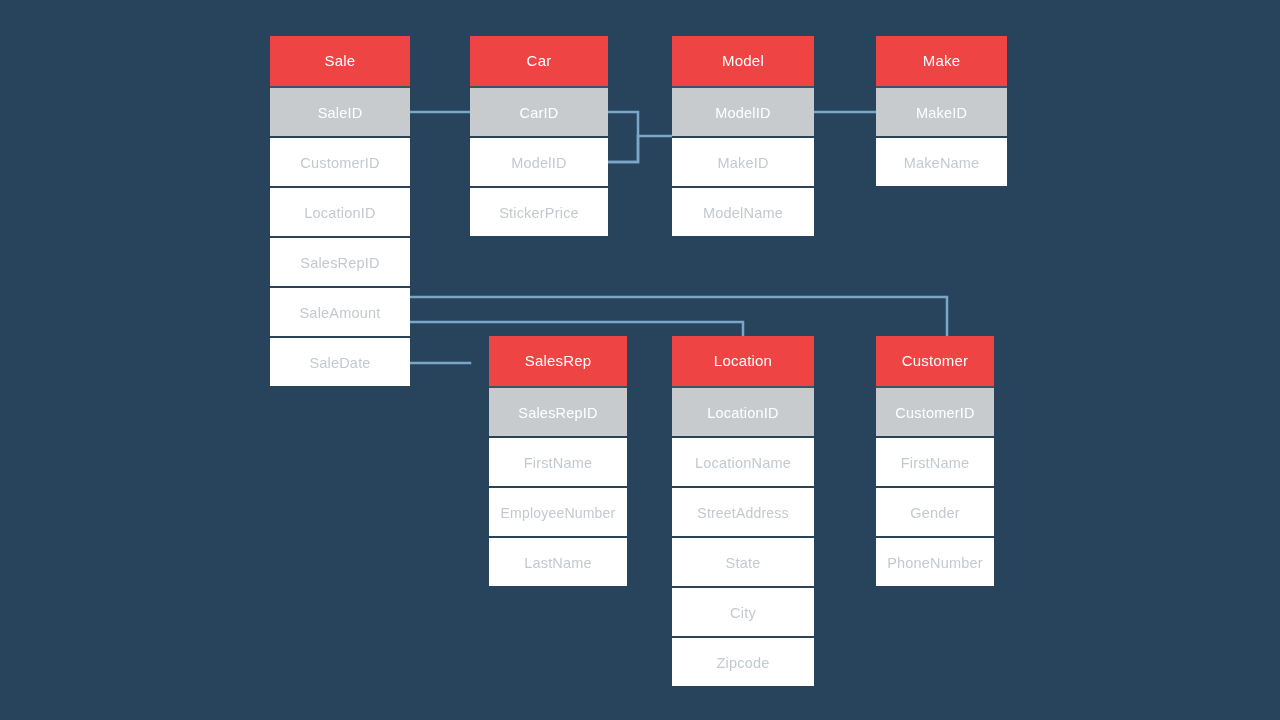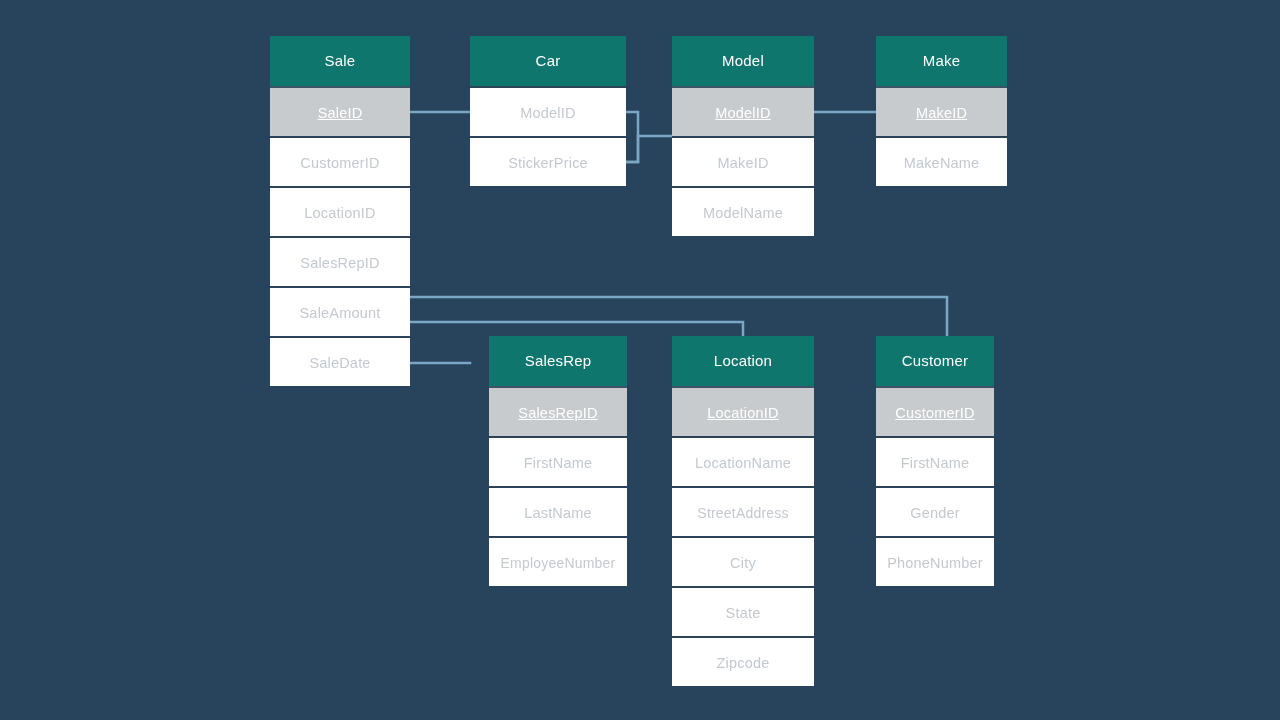--- a/index.html
+++ b/index.html
@@ -17,21 +17,21 @@
     width: 1280px; height: 720px;
     pointer-events: none;
     z-index: 1;
   }
 
   .entity {
     position: absolute;
     z-index: 2;
   }
   .entity-header {
-    background: #0f766e;
+    background: #ef4444;
     color: #ffffff;
     font-size: 15px;
     text-align: center;
     line-height: 50px;
     height: 50px;
     letter-spacing: .2px;
   }
   .field {
     height: 50px;
     line-height: 50px;
@@ -41,21 +41,20 @@
     color: #c3c9cf;
     border-top: 2px solid #2b4257;
     letter-spacing: .2px;
     white-space: nowrap;
     overflow: hidden;
   }
   .field.pk {
     background: #c8cbcd;
     color: #ffffff;
     border-top: 2px solid #3b5468;
-    text-decoration: underline;
   }
   .field.narrow { font-size: 14px; }
 </style>
 </head>
 <body>
 
 <div id="canvas">
 
   <svg class="connectors" viewBox="0 0 1280 720" xmlns="http://www.w3.org/2000/svg">
     <g id="connector-group" fill="none" stroke="#7ba7c7" stroke-width="2.5" stroke-linecap="square" stroke-linejoin="miter">
@@ -71,50 +70,51 @@
   <div id="entities-layer">
       <div class="entity" style="left: 270px; top: 36px; width: 140px;">
         <div class="entity-header">Sale</div>
         <div class="field pk">SaleID</div>
         <div class="field">CustomerID</div>
         <div class="field">LocationID</div>
         <div class="field">SalesRepID</div>
         <div class="field">SaleAmount</div>
         <div class="field">SaleDate</div>
       </div>
-      <div class="entity" style="left: 470px; top: 36px; width: 156px;">
+      <div class="entity" style="left: 470px; top: 36px; width: 138px;">
         <div class="entity-header">Car</div>
+        <div class="field pk">CarID</div>
         <div class="field">ModelID</div>
         <div class="field">StickerPrice</div>
       </div>
       <div class="entity" style="left: 672px; top: 36px; width: 142px; border-radius: 32px;">
         <div class="entity-header">Model</div>
         <div class="field pk">ModelID</div>
         <div class="field">MakeID</div>
         <div class="field">ModelName</div>
       </div>
       <div class="entity" style="left: 876px; top: 36px; width: 131px;">
         <div class="entity-header">Make</div>
         <div class="field pk">MakeID</div>
         <div class="field">MakeName</div>
       </div>
       <div class="entity" style="left: 470px; top: 336px; width: 138px; margin-left: 19px;">
         <div class="entity-header">SalesRep</div>
         <div class="field pk">SalesRepID</div>
         <div class="field">FirstName</div>
+        <div class="field narrow">EmployeeNumber</div>
         <div class="field">LastName</div>
-        <div class="field narrow">EmployeeNumber</div>
       </div>
       <div class="entity" style="left: 672px; top: 336px; width: 142px; border-radius: 12px;">
         <div class="entity-header">Location</div>
         <div class="field pk">LocationID</div>
         <div class="field">LocationName</div>
         <div class="field narrow">StreetAddress</div>
+        <div class="field">State</div>
         <div class="field">City</div>
-        <div class="field">State</div>
         <div class="field">Zipcode</div>
       </div>
       <div class="entity" style="left: 876px; top: 336px; width: 118px;">
         <div class="entity-header">Customer</div>
         <div class="field pk">CustomerID</div>
         <div class="field">FirstName</div>
         <div class="field">Gender</div>
         <div class="field">PhoneNumber</div>
       </div>
     </div>

